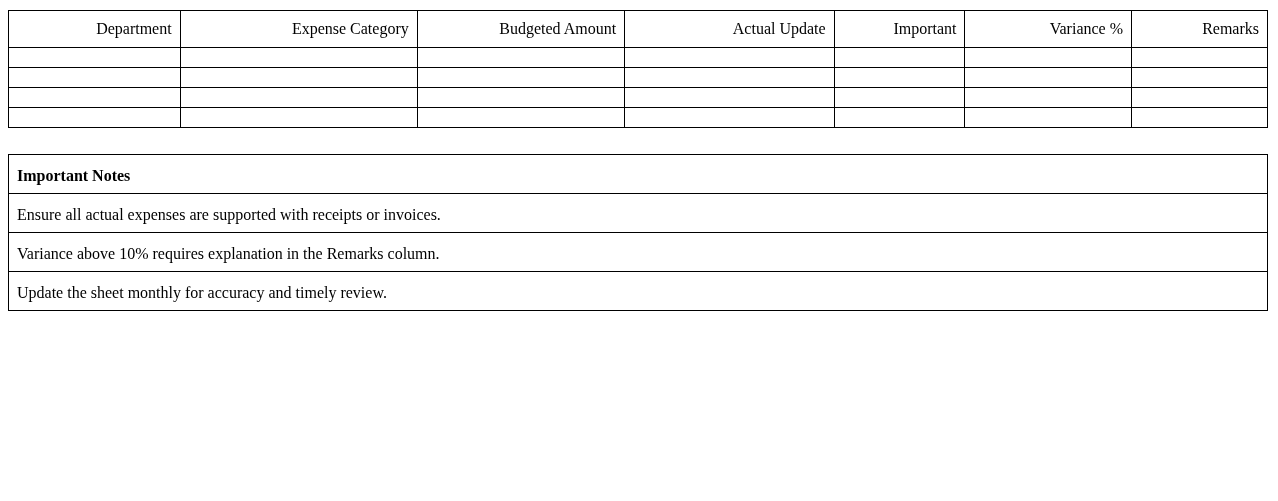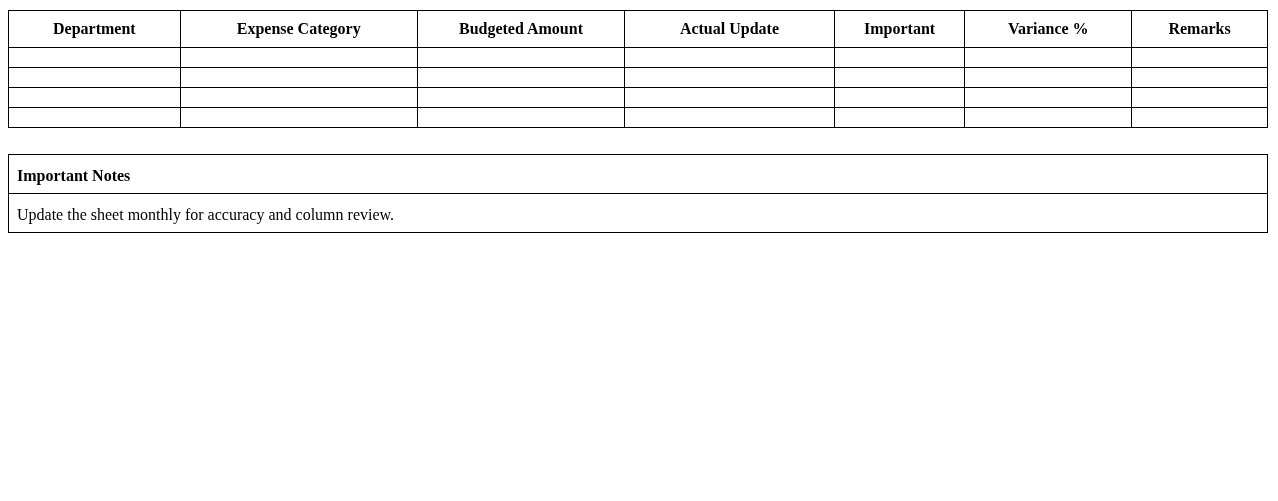--- a/index.html
+++ b/index.html
@@ -28,22 +28,22 @@
     border: 1px solid #000000;
     font-size: 16px;
     padding: 0 8px;
     overflow: hidden;
     white-space: nowrap;
   }
   
   .expense-table tr.header-row { height: 37px; }
   .expense-table tr.data-row { height: 20px; }
   .expense-table th {
-    font-weight: bold;
-    text-align: center;
+    font-weight: normal;
+    text-align: right;
     vertical-align: middle;
   }
   .expense-table td { vertical-align: middle; }
   .col-department { width: 168px; }
   .col-category   { width: 232px; }
   .col-budgeted   { width: 203px; }
   .col-actual     { width: 205px; }
   .col-variance   { width: 128px; }
   .col-variancep  { width: 163px; border-radius: 15px; }
   .col-remarks    { width: 133px; margin-top: 36px; }
@@ -110,18 +110,24 @@
     </tr>
   </tbody>
     </table>
 
   <table class="notes-table">
     <tbody>
         <tr>
       <td class="notes-title-cell">Important Notes</td>
     </tr>
     <tr>
-      <td>Update the sheet monthly for accuracy and column review.</td>
+      <td>Ensure all actual expenses are supported with receipts or invoices.</td>
+    </tr>
+    <tr>
+      <td>Variance above 10% requires explanation in the Remarks column.</td>
+    </tr>
+    <tr>
+      <td>Update the sheet monthly for accuracy and timely review.</td>
     </tr>
   </tbody>
     </table>
 
 </div>
 
 </body></html>

